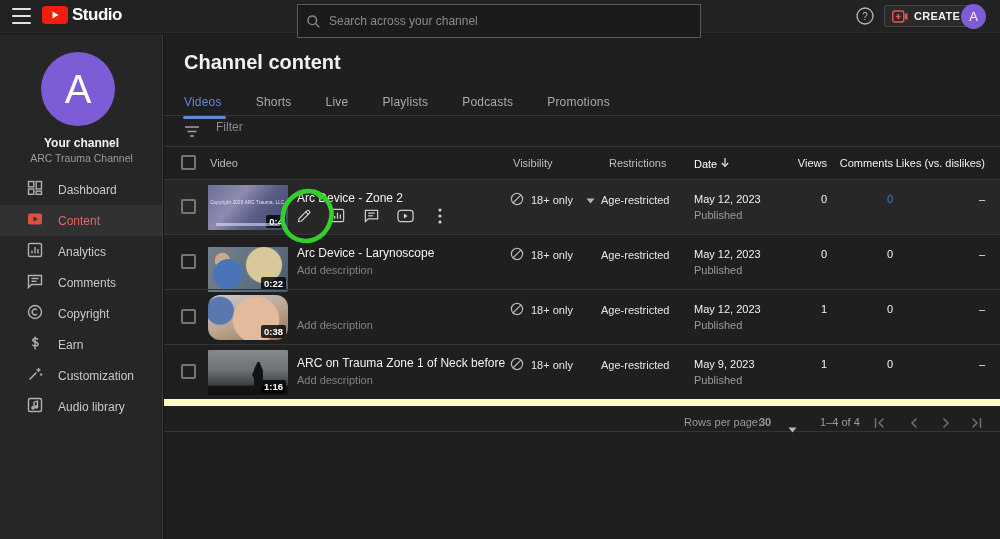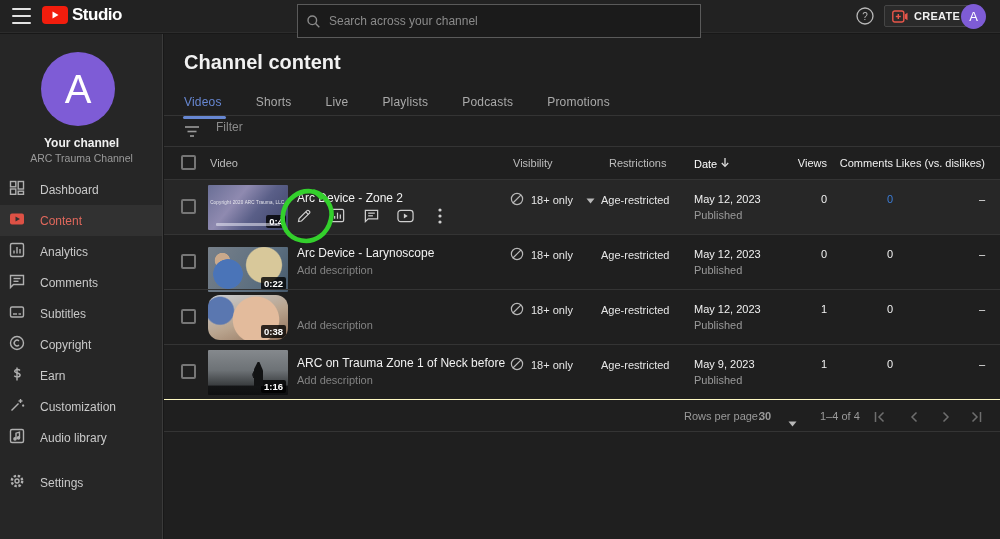--- a/index.html
+++ b/index.html
@@ -36,21 +36,21 @@
   .sidebar { position:absolute; left:0; top:34px; width:163px; height:505px;
     background:#262626; border-right:1px solid #3a3a3a; }
   .avatar-lg { position:absolute; left:41px; top:18px; width:74px; height:74px; border-radius:50%;
     background:var(--avatar-purple); color:#fff; font-size:40px; font-weight:300;
     display:flex; align-items:center; justify-content:center; cursor:pointer; }
   .ch-label { position:absolute; left:0; top:102px; width:163px; text-align:center;
     color:#f1f1f1; font-size:12px; font-weight:bold; }
   .ch-name { position:absolute; left:0; top:118px; width:163px; text-align:center;
     color:#9a9a9a; font-size:10.5px; }
   .menu { position:absolute; left:0; top:140px; width:162px; }
-  .menu-item { height:31px; display:flex; align-items:center; gap:14px; padding-left:8px;
+  .menu-item { height:31px; display:flex; align-items:center; gap:14px; padding-left:26px;
     cursor:pointer; color:#c3c3c3; }
   .menu-item .mi-label { font-size:12px; color:#c9c9c9; }
   .menu-item.selected { background:#313131; }
   .menu-item.selected .mi-label { color:var(--selected-red); }
   .menu-item svg { flex:none; }
   .settings-item { position:absolute; top:433px; }
 
   
   .main { position:absolute; left:164px; top:34px; width:836px; height:505px; background:#1f1f1f; }
   .page-title { position:absolute; left:20px; top:17px; color:#f1f1f1; font-size:20px; font-weight:bold; }
@@ -214,28 +214,20 @@
 
     <div class="menu-item">
       <span><svg width="18" height="18" viewBox="0 0 18 18" fill="none" stroke="#b0b0b0" stroke-width="1.4">
             <path d="M2.5 3.5 h13 v9 h-10 l-3 3 z"></path>
             <line x1="5.5" y1="6.5" x2="12.5" y2="6.5"></line>
             <line x1="5.5" y1="9.3" x2="10.5" y2="9.3"></line>
           </svg></span>
       <span class="mi-label">Comments</span>
     </div>
 
-    <div class="menu-item">
-      <span><svg width="18" height="18" viewBox="0 0 18 18" fill="none" stroke="#b0b0b0" stroke-width="1.4">
-            <rect x="2.5" y="4" width="13" height="10" rx="1.5"></rect>
-            <line x1="5" y1="11" x2="9" y2="11"></line>
-            <line x1="10.5" y1="11" x2="13" y2="11"></line>
-          </svg></span>
-      <span class="mi-label">Subtitles</span>
-    </div>
 
     <div class="menu-item">
       <span><svg width="18" height="18" viewBox="0 0 18 18" fill="none" stroke="#b0b0b0" stroke-width="1.4">
             <circle cx="9" cy="9" r="6.5"></circle>
             <path d="M11 7 a2.8 2.8 0 1 0 0 4"></path>
           </svg></span>
       <span class="mi-label">Copyright</span>
     </div>
 
     <div class="menu-item">
@@ -261,27 +253,20 @@
       <span><svg width="18" height="18" viewBox="0 0 18 18" fill="none" stroke="#b0b0b0" stroke-width="1.4">
             <rect x="2.5" y="2.5" width="13" height="13" rx="1.5"></rect>
             <path d="M8 11.8 V6.2 l3.5 -1 v5.6"></path>
             <circle cx="7" cy="11.9" r="1.1" fill="#b0b0b0"></circle>
             <circle cx="10.5" cy="10.9" r="1.1" fill="#b0b0b0"></circle>
           </svg></span>
       <span class="mi-label">Audio library</span>
     </div>
   </div>
 
-  <div class="menu-item settings-item" style="width:162px;">
-    <span><svg width="18" height="18" viewBox="0 0 18 18" fill="none" stroke="#b0b0b0">
-          <circle cx="9" cy="9" r="2" stroke-width="1.4"></circle>
-          <circle cx="9" cy="9" r="5.2" stroke-width="2.4" stroke-dasharray="2.4 1.7"></circle>
-        </svg></span>
-    <span class="mi-label">Settings</span>
-  </div>
 </div>
 
 <div class="main">
   <div class="page-title">Channel content</div>
 
   <div class="tabs">
     <div class="tab selected">Videos</div>
     <div class="tab">Shorts</div>
     <div class="tab">Live</div>
     <div class="tab">Playlists</div>
@@ -448,21 +433,21 @@
       <span>18+ only</span>
     </div>
     <div class="c-restr">Age-restricted</div>
     <div class="c-date">May 9, 2023</div>
     <div class="c-status">Published</div>
     <div class="c-views">1</div>
     <div class="c-comments">0</div>
     <div class="c-likes">–</div>
   </div>
 
-  <div class="tfoot" style="border-top:1px solid #fef9c3;">
+  <div class="tfoot" style="border-top:7px solid #fef9c3;">
     <div class="f f-rpp-label">Rows per page:</div>
     <div class="f f-rpp-value">30</div>
     <span class="f-rpp-caret"><svg width="9" height="6" viewBox="0 0 9 6">
           <polygon points="0.5,0.5 8.5,0.5 4.5,5.5" fill="#b8b8b8"></polygon>
         </svg></span>
     <div class="f f-range">1–4 of 4</div>
     <span class="pag pag1">
         <svg width="14" height="12" viewBox="0 0 14 12" fill="none" stroke="#6e6e6e" stroke-width="1.5">
           <line x1="2.5" y1="1" x2="2.5" y2="11"></line>
           <polyline points="10.5,1.5 6,6 10.5,10.5"></polyline>

